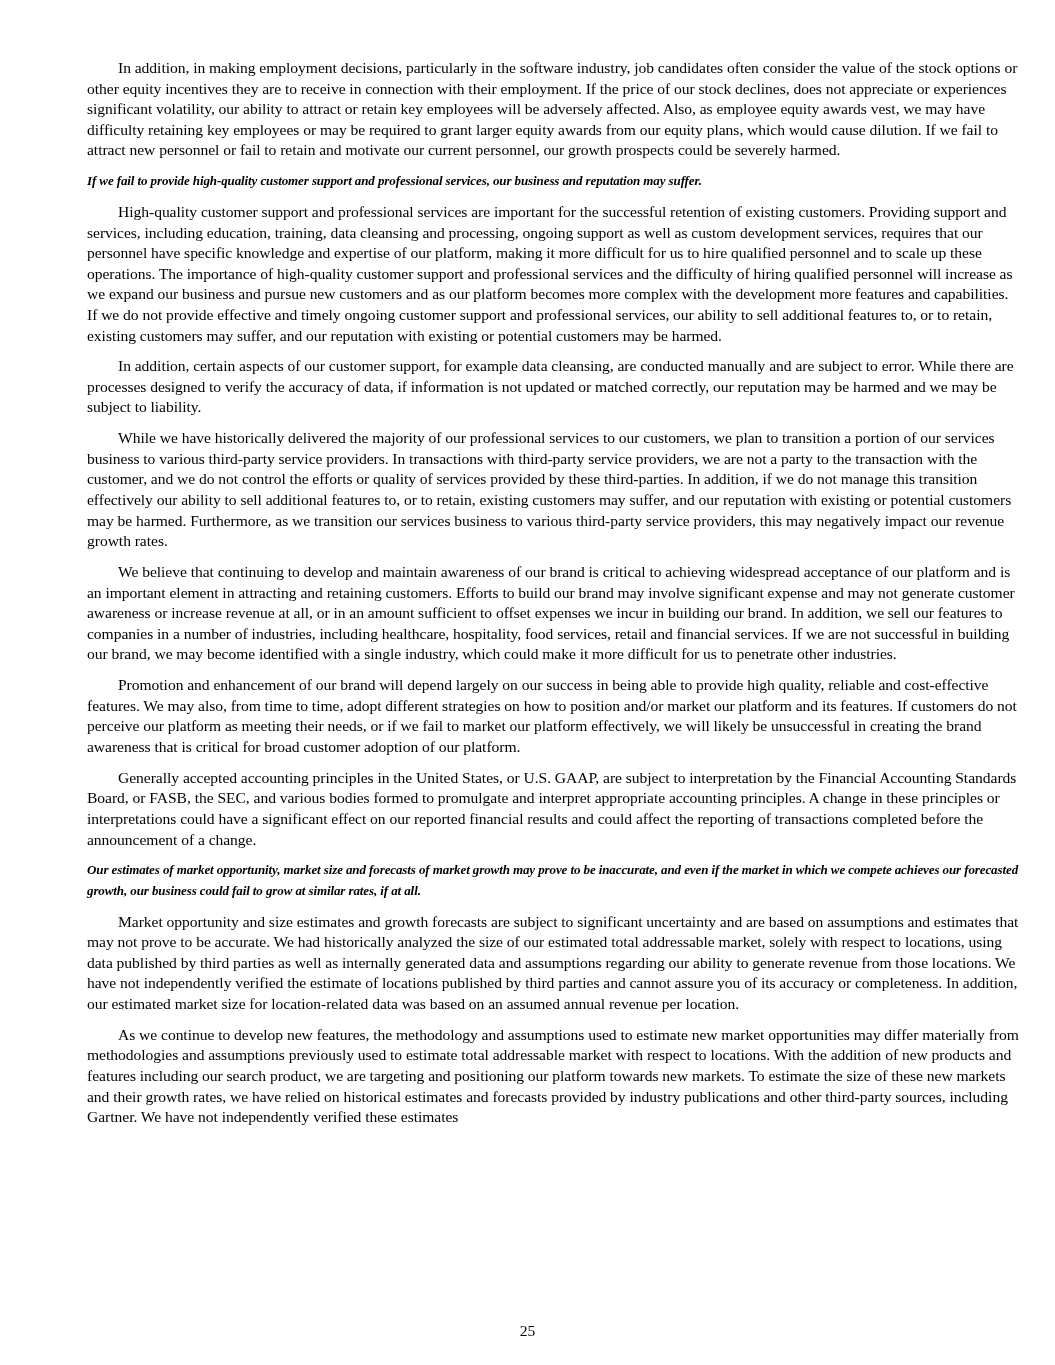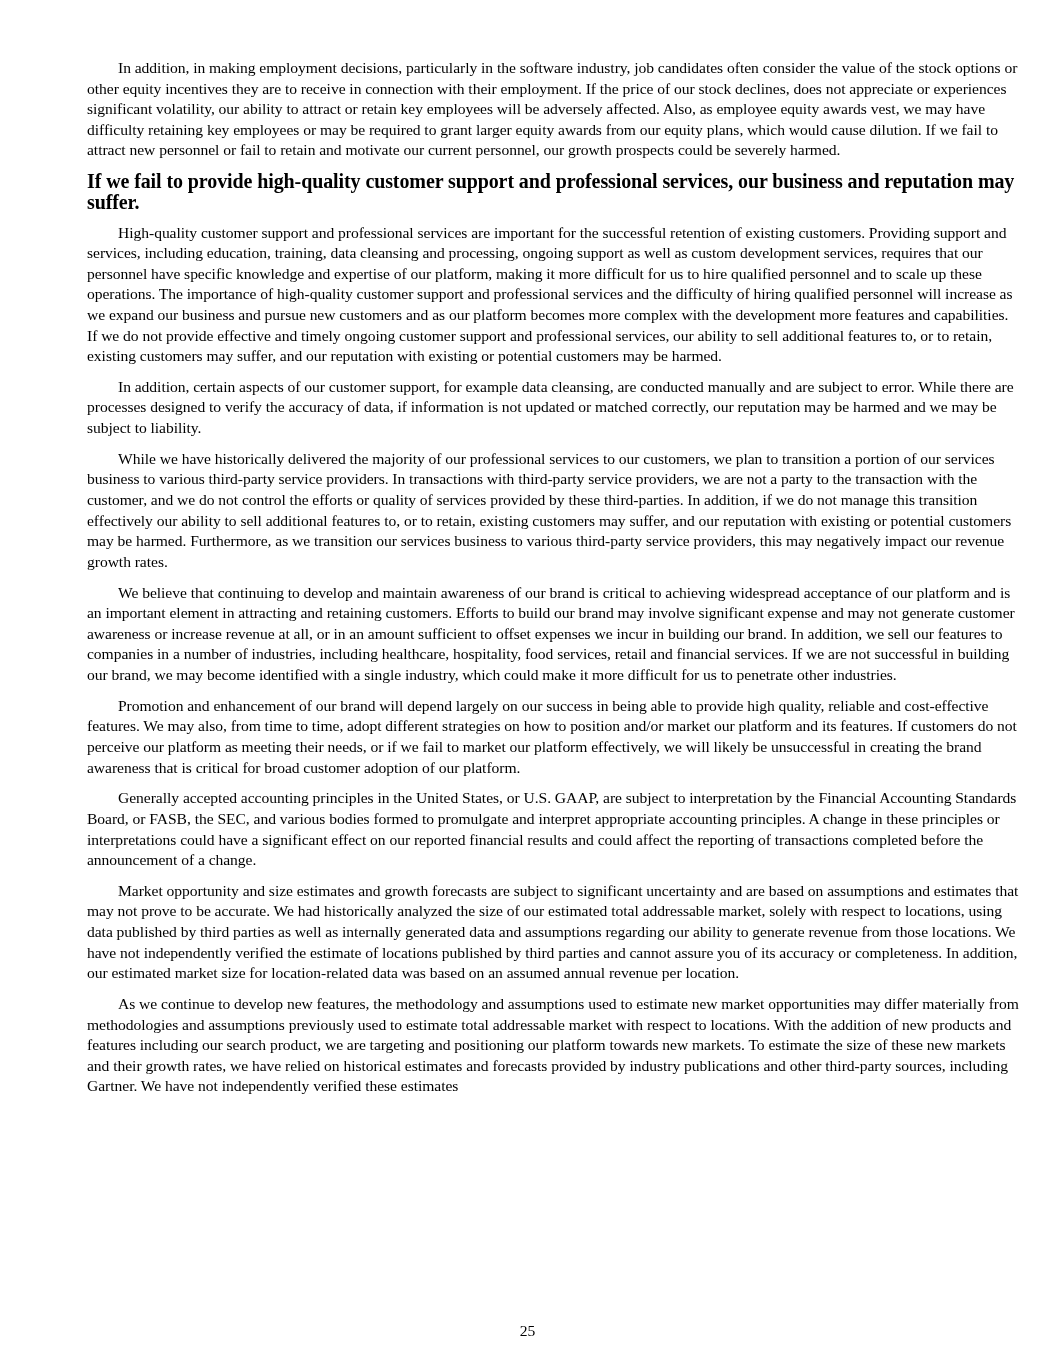--- a/index.html
+++ b/index.html
@@ -25,23 +25,24 @@
       margin-left: 16px;
     }
     p {
       margin: 0 0 10.2px 0;
       text-indent: 31px;
       text-align: left;
       letter-spacing: -0.05px;
     }
     h3 {
       margin: 0 0 10.2px 0;
-      font-size: 20px;
+      font-size: 13px;
       line-height: 20.6px;
       font-weight: bold;
+      font-style: italic;
       letter-spacing: -0.1px;
     }
     .page-number {
       position: absolute;
       left: 0;
       width: 1055px;
       top: 1321px;
       text-align: center;
       font-size: 15.6px;
       line-height: 20px;
@@ -52,17 +53,18 @@
 
 <div class="page">
   <p>In addition, in making employment decisions, particularly in the software industry, job candidates often consider the value of the stock options or other equity incentives they are to receive in connection with their employment. If the price of our stock declines, does not appreciate or experiences significant volatility, our ability to attract or retain key employees will be adversely affected. Also, as employee equity awards vest, we may have difficulty retaining key employees or may be required to grant larger equity awards from our equity plans, which would cause dilution. If we fail to attract new personnel or fail to retain and motivate our current personnel, our growth prospects could be severely harmed.</p>
   <h3>If we fail to provide high-quality customer support and professional services, our business and reputation may suffer.</h3>
   <p>High-quality customer support and professional services are important for the successful retention of existing customers. Providing support and services, including education, training, data cleansing and processing, ongoing support as well as custom development services, requires that our personnel have specific knowledge and expertise of our platform, making it more difficult for us to hire qualified personnel and to scale up these operations. The importance of high-quality customer support and professional services and the difficulty of hiring qualified personnel will increase as we expand our business and pursue new customers and as our platform becomes more complex with the development more features and capabilities. If we do not provide effective and timely ongoing customer support and professional services, our ability to sell additional features to, or to retain, existing customers may suffer, and our reputation with existing or potential customers may be harmed.</p>
   <p>In addition, certain aspects of our customer support, for example data cleansing, are conducted manually and are subject to error. While there are processes designed to verify the accuracy of data, if information is not updated or matched correctly, our reputation may be harmed and we may be subject to liability.</p>
   <p>While we have historically delivered the majority of our professional services to our customers, we plan to transition a portion of our services business to various third-party service providers. In transactions with third-party service providers, we are not a party to the transaction with the customer, and we do not control the efforts or quality of services provided by these third-parties. In addition, if we do not manage this transition effectively our ability to sell additional features to, or to retain, existing customers may suffer, and our reputation with existing or potential customers may be harmed. Furthermore, as we transition our services business to various third-party service providers, this may negatively impact our revenue growth rates.</p>
   <p>We believe that continuing to develop and maintain awareness of our brand is critical to achieving widespread acceptance of our platform and is an important element in attracting and retaining customers. Efforts to build our brand may involve significant expense and may not generate customer awareness or increase revenue at all, or in an amount sufficient to offset expenses we incur in building our brand. In addition, we sell our features to companies in a number of industries, including healthcare, hospitality, food services, retail and financial services. If we are not successful in building our brand, we may become identified with a single industry, which could make it more difficult for us to penetrate other industries.</p>
   <p>Promotion and enhancement of our brand will depend largely on our success in being able to provide high quality, reliable and cost-effective features. We may also, from time to time, adopt different strategies on how to position and/or market our platform and its features. If customers do not perceive our platform as meeting their needs, or if we fail to market our platform effectively, we will likely be unsuccessful in creating the brand awareness that is critical for broad customer adoption of our platform.</p>
   <p>Generally accepted accounting principles in the United States, or U.S. GAAP, are subject to interpretation by the Financial Accounting Standards Board, or FASB, the SEC, and various bodies formed to promulgate and interpret appropriate accounting principles. A change in these principles or interpretations could have a significant effect on our reported financial results and could affect the reporting of transactions completed before the announcement of a change.</p>
+  <h3>Our estimates of market opportunity, market size and forecasts of market growth may prove to be inaccurate, and even if the market in which we compete achieves our forecasted growth, our business could fail to grow at similar rates, if at all.</h3>
   <p>Market opportunity and size estimates and growth forecasts are subject to significant uncertainty and are based on assumptions and estimates that may not prove to be accurate. We had historically analyzed the size of our estimated total addressable market, solely with respect to locations, using data published by third parties as well as internally generated data and assumptions regarding our ability to generate revenue from those locations. We have not independently verified the estimate of locations published by third parties and cannot assure you of its accuracy or completeness. In addition, our estimated market size for location-related data was based on an assumed annual revenue per location.</p>
   <p>As we continue to develop new features, the methodology and assumptions used to estimate new market opportunities may differ materially from methodologies and assumptions previously used to estimate total addressable market with respect to locations. With the addition of new products and features including our search product, we are targeting and positioning our platform towards new markets. To estimate the size of these new markets and their growth rates, we have relied on historical estimates and forecasts provided by industry publications and other third-party sources, including Gartner. We have not independently verified these estimates</p>
 </div>
 
 <div class="page-number">25</div>
 
 </body></html>

